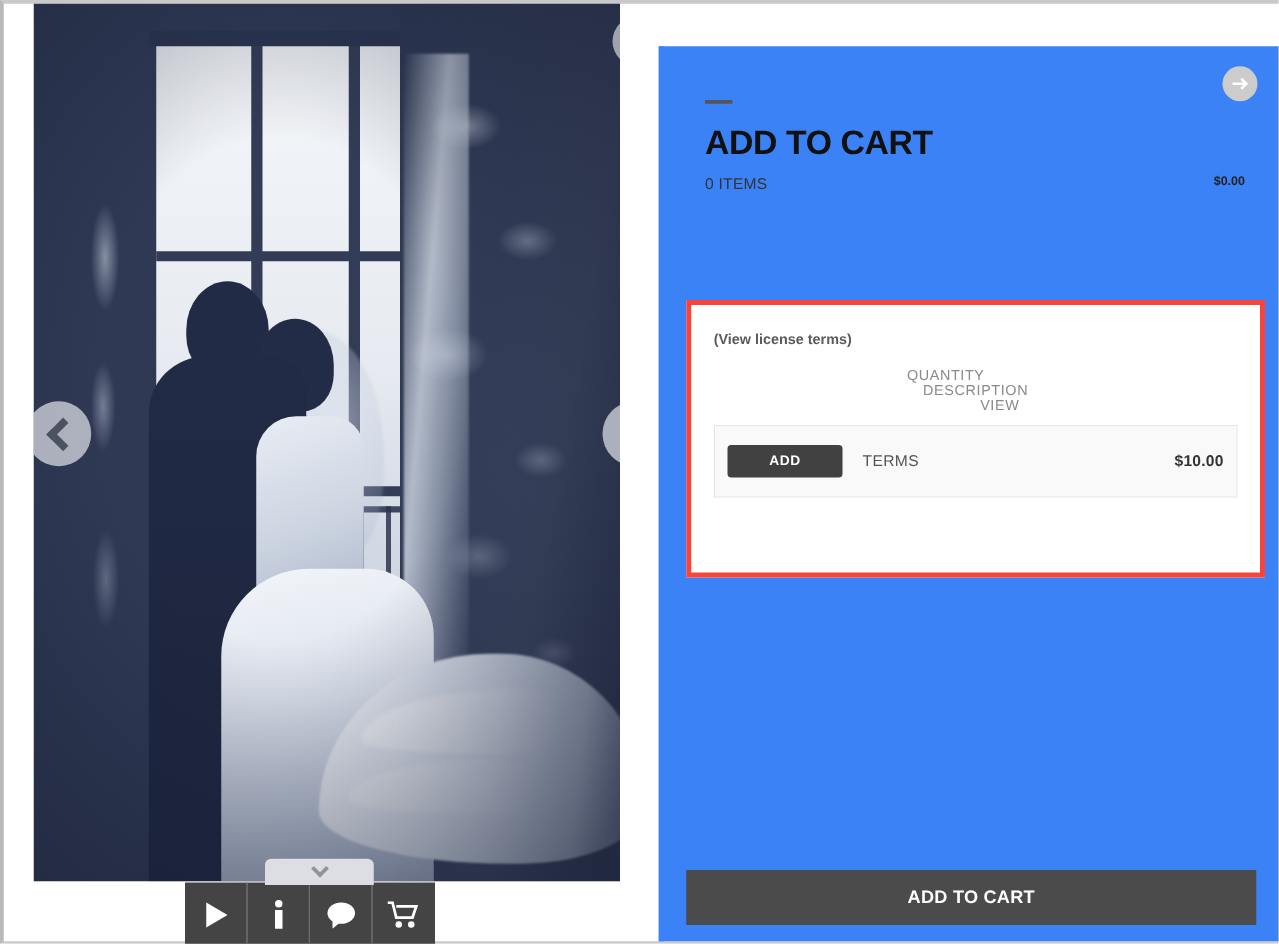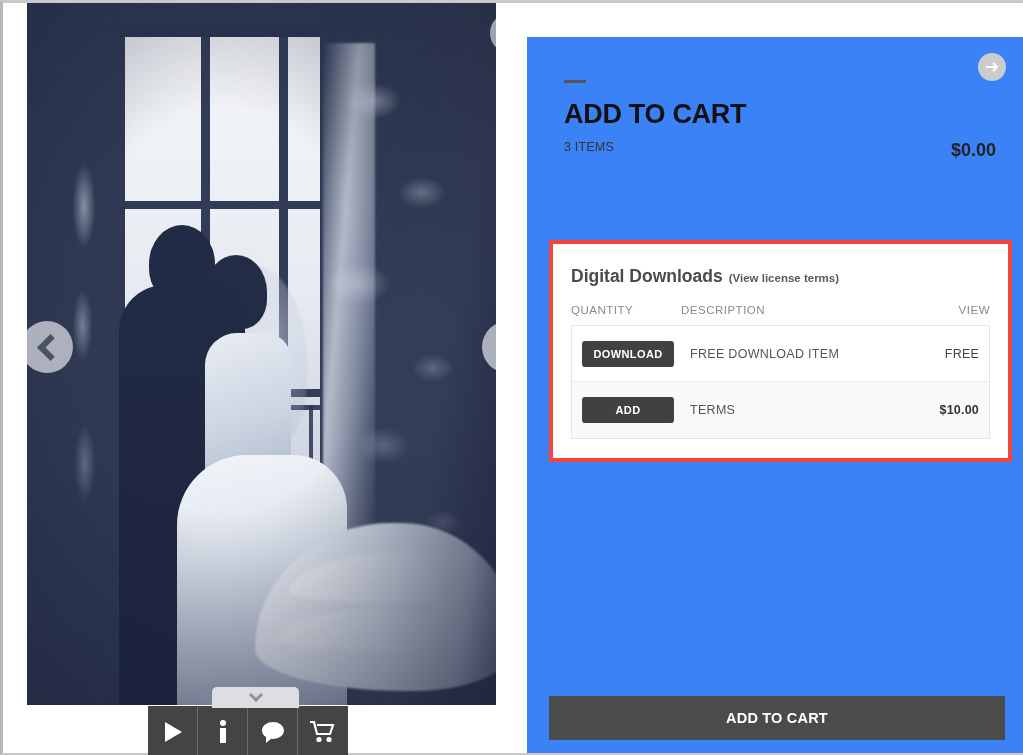--- a/index.html
+++ b/index.html
@@ -242,21 +242,21 @@
     position: absolute; left: 33px; top: 62px;
     font-size: 27px; font-weight: bold; color: #111111;
     letter-spacing: -.3px;
   }
   #items-count {
     position: absolute; left: 33px; top: 103px;
     font-size: 12.5px; color: #333333; letter-spacing: .2px;
   }
   #cart-total {
     position: absolute; right: 27px; top: 103px;
-    font-size: 18px; color: #222222; font-weight: bold;
+    font-size: 10px; color: #222222; font-weight: bold;
   }
 
   #license-pill {
     position: absolute; left: 102px; top: 164px;
     width: 302px; height: 25px;
     background: #444444; color: #ffffff;
     font-size: 11.5px; font-weight: bold; letter-spacing: .2px;
     display: flex; align-items: center; justify-content: center;
     cursor: pointer;
   }
@@ -273,21 +273,21 @@
     font-size: 17.5px; font-weight: bold; color: #4a4a4a;
     display: flex; align-items: baseline; gap: 6px;
   }
   .dl-heading .sub {
     font-size: 11.5px; font-weight: bold; color: #5a5a5a; cursor: pointer;
   }
 
   .dl-cols {
     display: flex; align-items: center;
     margin-top: 17px;
-    font-size: 11.5px; color: #8a8a8a; letter-spacing: .5px;
+    font-size: 11.5px; color: #8a8a8a; letter-spacing: .5px; flex-direction: column;
   }
   .col-qty   { width: 110px; }
   .col-desc  { flex: 1; }
   .col-price { text-align: right; width: 70px; }
 
   .dl-table {
     margin-top: 9px;
     border: 1px solid #e6e6e6;
   }
   .dl-row {
@@ -405,44 +405,38 @@
 
     <div id="top-next-btn">
       <svg width="16" height="16" viewBox="0 0 16 16">
         <line x1="2" y1="8" x2="13" y2="8"></line>
         <polyline points="9,4 13,8 9,12"></polyline>
       </svg>
     </div>
 
     <div class="title-dash"></div>
     <div id="cart-title">ADD TO CART</div>
-    <div id="items-count">3 ITEMS</div>
+    <div id="items-count">0 ITEMS</div>
     <div id="cart-total">$0.00</div>
 
 
     <div id="downloads-highlight">
       <div id="downloads-card">
 
         <div class="dl-heading">
-          <span>Digital Downloads</span>
           <span class="sub">(View license terms)</span>
         </div>
 
         <div class="dl-cols">
           <div class="col-qty">QUANTITY</div>
           <div class="col-desc">DESCRIPTION</div>
           <div class="col-price">VIEW</div>
         </div>
 
         <div class="dl-table">
-          <div class="dl-row">
-            <button class="qty-btn">DOWNLOAD</button>
-            <div class="row-desc">FREE DOWNLOAD ITEM</div>
-            <div class="row-price">FREE</div>
-          </div>
           <div class="dl-row alt">
             <button class="qty-btn">ADD</button>
             <div class="row-desc">TERMS</div>
             <div class="row-price money">
               <span>$</span><span class="cents">10.00</span>
             </div>
           </div>
         </div>
 
       </div>

